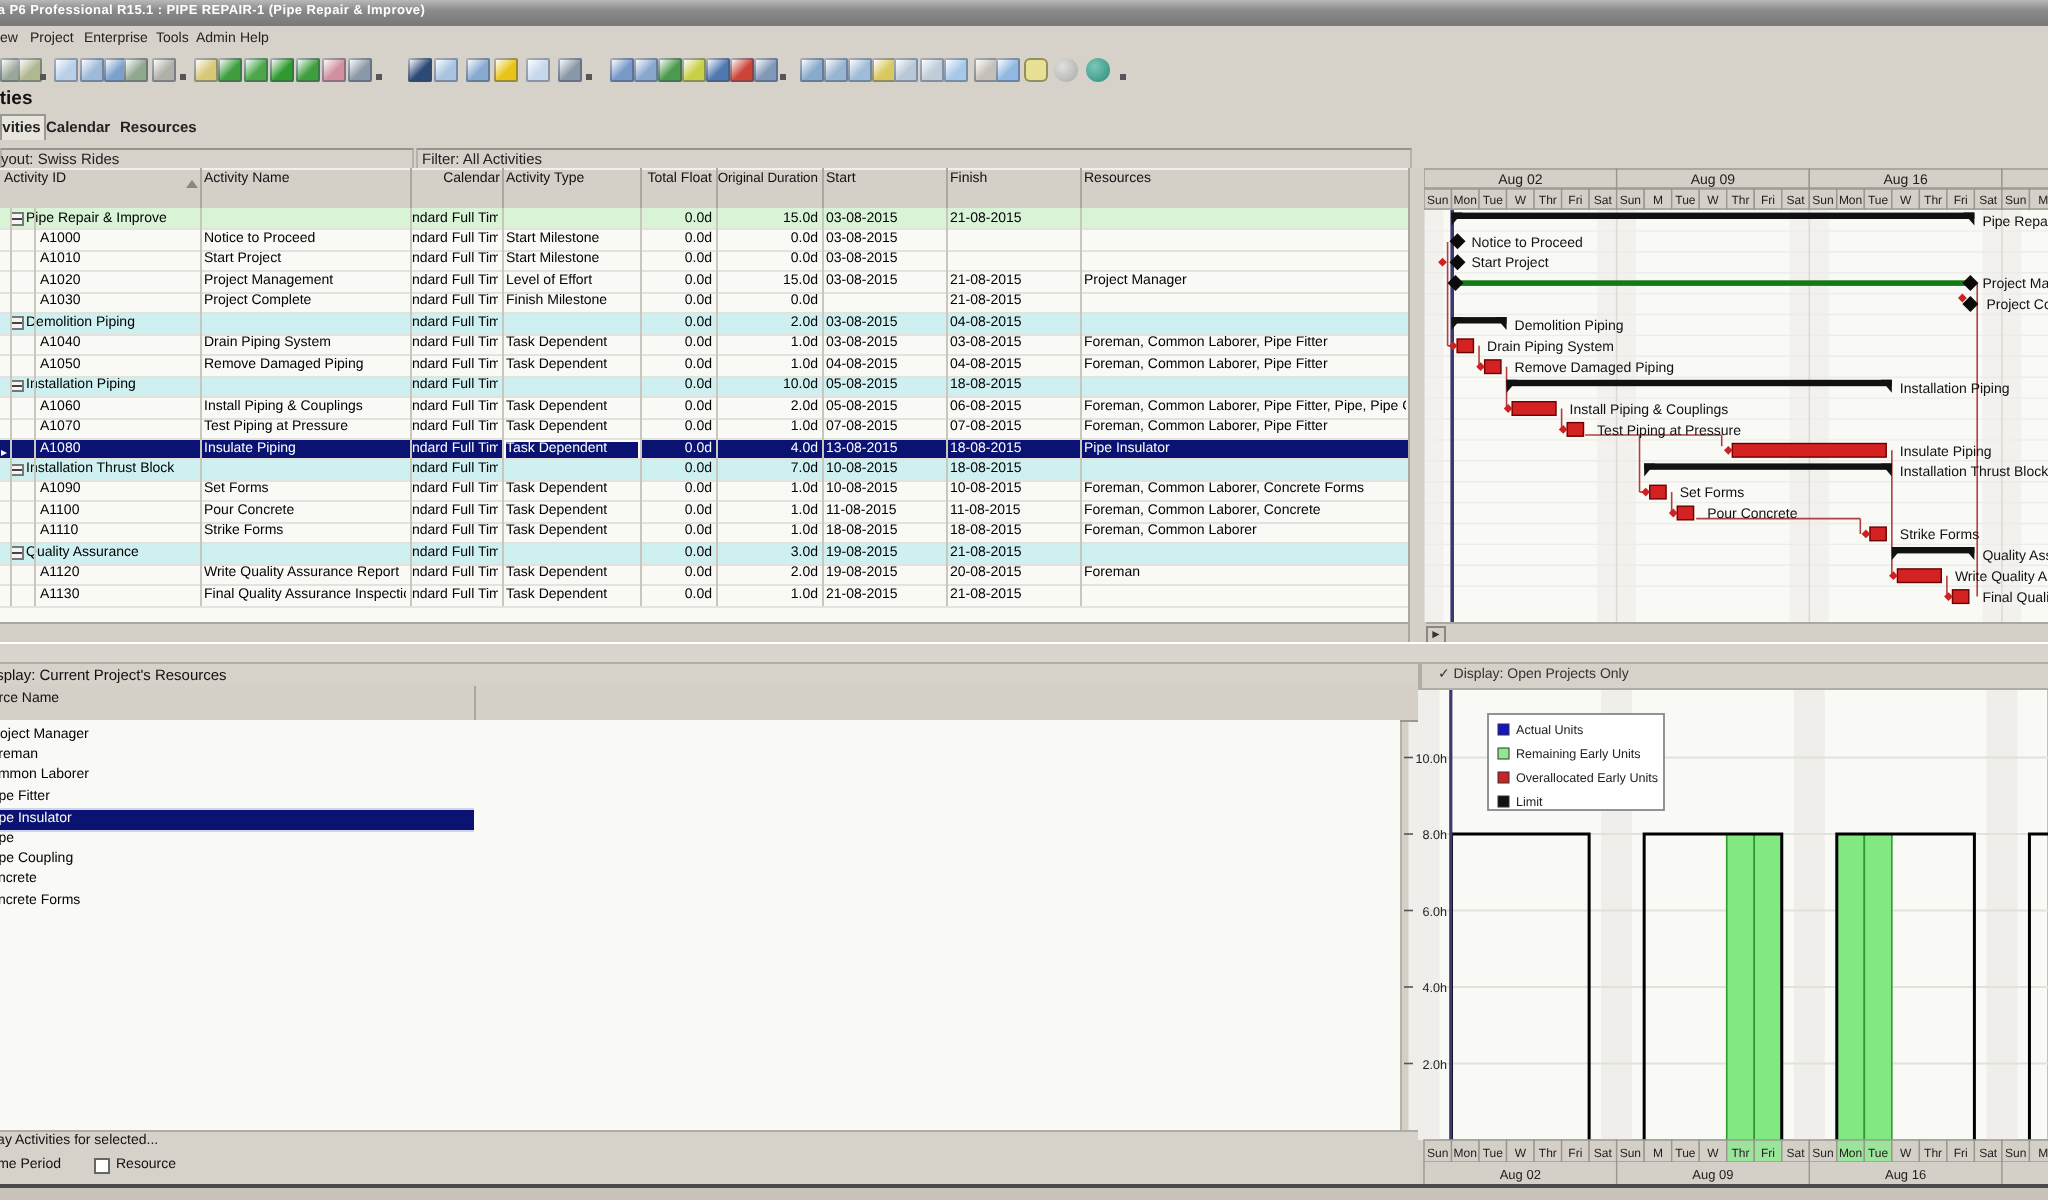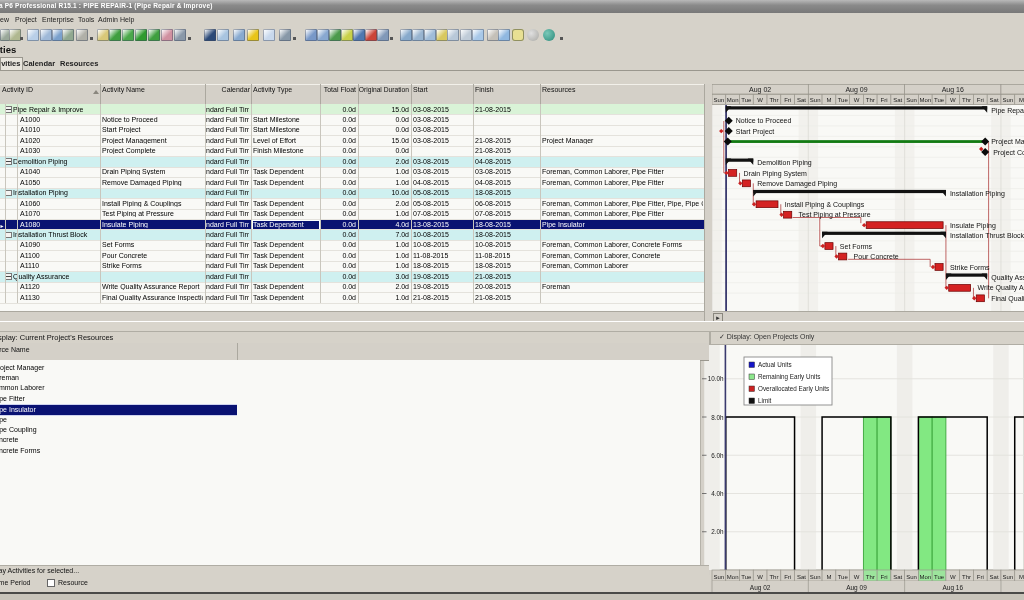--- a/index.html
+++ b/index.html
@@ -131,20 +131,26 @@
     </div>
   <div class="abs" id="actbar">
       <span class="txt">Activities</span>
     </div>
   <div class="abs" id="tabs">
     <div class="tab" id="tab0">
         <span>Activities</span>
       </div>
     <span class="tab" style="left:23px;top:2px">Calendar</span>
     <span class="tab" style="left:60px;top:2px">Resources</span>
+  </div>
+  <div class="abs" id="laybar">
+    <div class="laybox" style="left:0;width:205px"></div>
+    <div class="laybox" style="left:208px;width:496px"></div>
+    <span class="txt" style="left:0.5px">yout: Swiss Rides</span>
+    <span class="txt" style="left:211px">Filter: All Activities</span>
   </div>
   <div class="abs" id="thead">
     <span class="txt" style="left:2px">Activity ID</span>
     <span class="txt" style="left:102px">Activity Name</span>
     <span class="txt" style="left:250px;transform:translateX(-100%)">Calendar</span>
     <span class="txt" style="left:253px">Activity Type</span>
     <span class="txt" style="left:356px;transform:translateX(-100%)">Total Float</span>
     <span class="txt" style="left:409px;transform:translateX(-100%);font-size:6.7px">Original Duration</span>
     <span class="txt" style="left:413px">Start</span>
     <span class="txt" style="left:475px">Finish</span>

